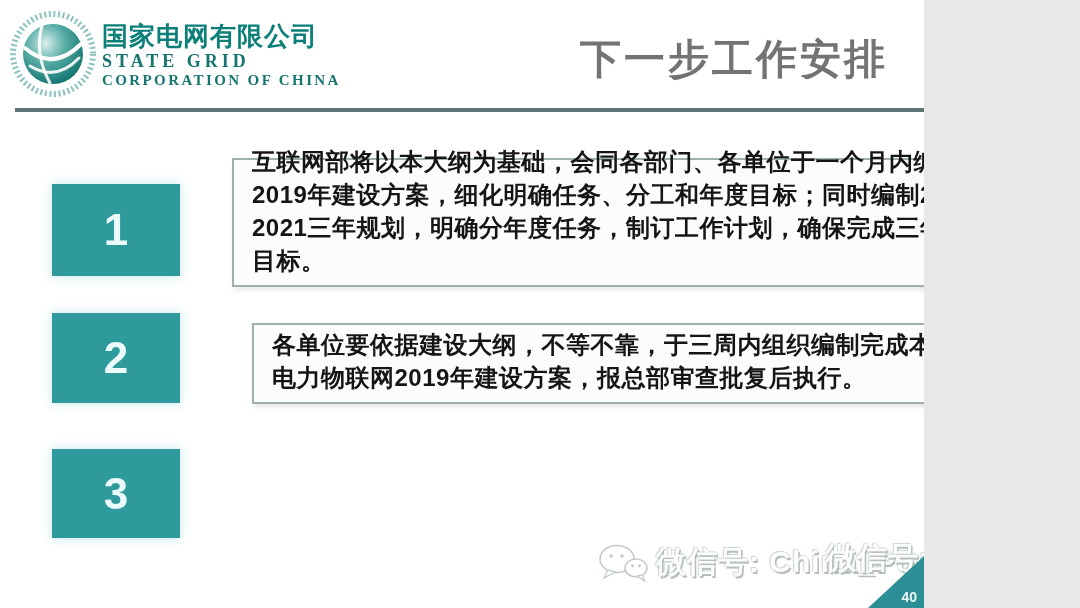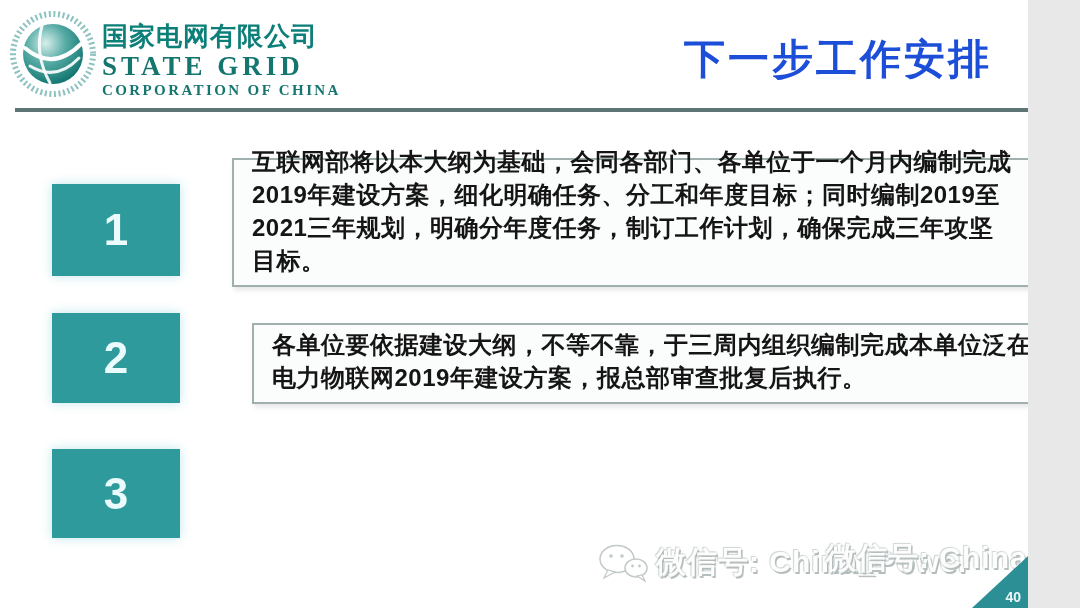--- a/index.html
+++ b/index.html
@@ -1,39 +1,39 @@
 <!DOCTYPE html>
 <html><head>
 <meta charset="utf-8">
 <style>
   html,body { margin:0; padding:0; background:#e8e8e8; }
   .slide {
-    position:relative; width:1028px; height:608px;
+    position:relative; width:924px; height:608px;
     background:#ffffff; overflow:hidden;
     font-family:"Liberation Sans", sans-serif;
   }
 
   
   .logo-wrap { position:absolute; left:8px; top:8px; width:90px; height:92px; }
   .brand { position:absolute; left:102px; top:22px; width:230px; }
   .brand-cn {
     font-size:26px; font-weight:bold; color:#0d7f79;
     letter-spacing:1px; line-height:1.1; white-space:nowrap;
   }
   .brand-en {
-    font-family:"Liberation Serif", serif; font-size:27px; font-weight:bold;
+    font-family:"Liberation Serif", serif; font-size:18px; font-weight:bold;
     color:#15756f; letter-spacing:4px; line-height:1.05; margin-top:1px; white-space:nowrap;
   }
   .brand-en-sub {
     font-family:"Liberation Serif", serif; font-size:15px; font-weight:bold;
     color:#15756f; letter-spacing:2.4px; margin-top:2px; white-space:nowrap;
   }
   .slide-title {
     position:absolute; right:36px; top:32px;
-    font-size:41px; font-weight:bold; color:#1d4ed8; letter-spacing:3px;
+    font-size:41px; font-weight:bold; color:#737373; letter-spacing:3px;
     white-space:nowrap;
   }
   .divider {
     position:absolute; left:15px; top:108px; width:1043px; height:4px;
     background:#5f7474;
   }
 
   
   .num-box {
     position:absolute; left:52px; width:128px;

